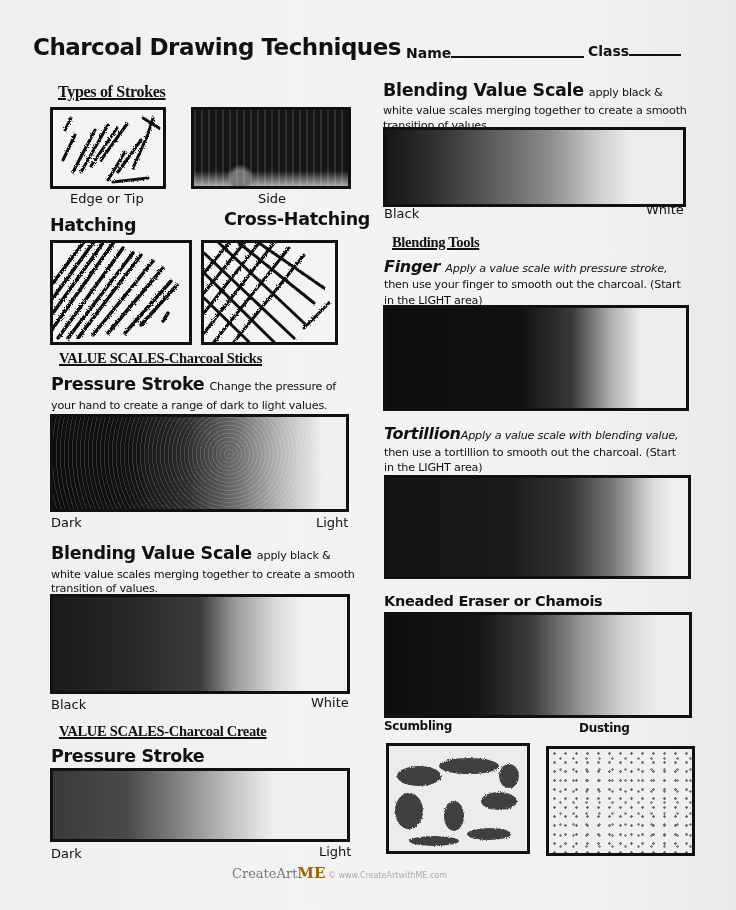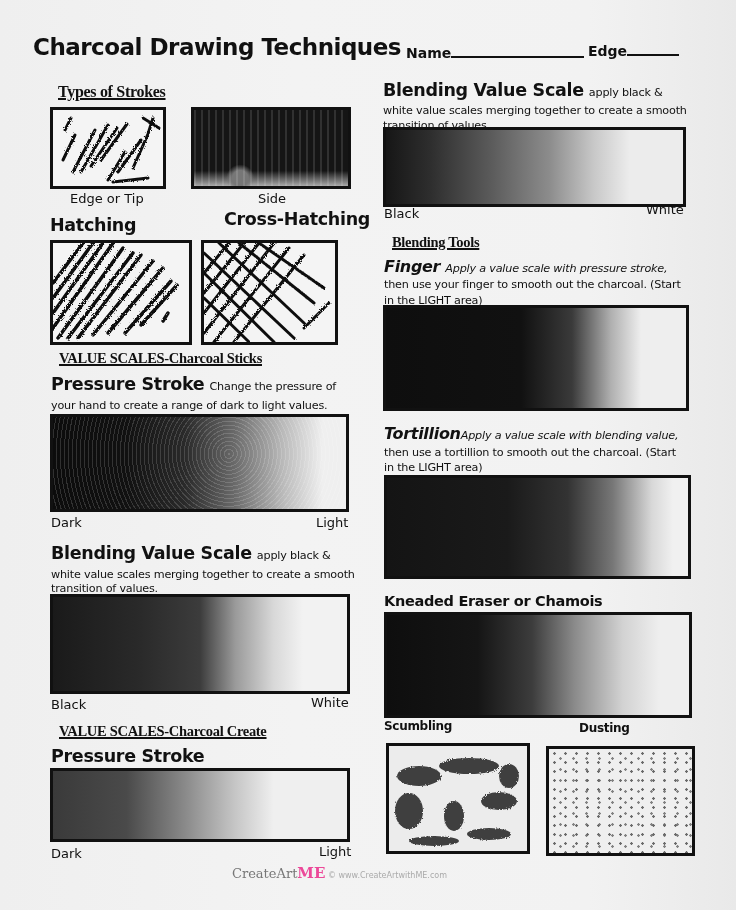--- a/index.html
+++ b/index.html
@@ -14,21 +14,21 @@
   .nameline { font-size:14px; font-weight:bold; white-space:nowrap; }
   .blank { display:inline-block; border-bottom:2px solid #111; vertical-align:baseline; height:12px; }
   .h-under { font-family:Liberation Serif, serif; font-weight:900; font-size:16px; text-decoration:underline; text-decoration-thickness:2px; letter-spacing:-0.3px; white-space:nowrap;margin-left:8px; }
   .h-big { font-weight:900; font-size:17.5px; letter-spacing:-0.3px; white-space:nowrap; }
   .h-mid { font-weight:900; font-size:16px; letter-spacing:-0.3px; white-space:nowrap; }
   .desc { font-size:11.2px; font-weight:normal; letter-spacing:-0.2px; line-height:17px; }
   .lbl { font-size:13px; white-space:nowrap; }
   .box { border:3px solid #111; box-sizing:border-box; overflow:hidden; }
   .footer { font-size:8px; color:#aaa; white-space:nowrap; }
   .footer .logo { font-family:"DejaVu Serif", serif; color:#777; font-size:13px; }
-  .footer .logo b { color:#ec4899; font-size:15px; }
+  .footer .logo b { color:#a16207; font-size:15px; }
 </style>
 </head>
 <body>
 
 <svg width="0" height="0" style="position:absolute">
   <defs>
     <filter id="grain" x="0" y="0" width="100%" height="100%">
       <feTurbulence type="fractalNoise" baseFrequency="0.9" numOctaves="2" seed="3" result="n"></feTurbulence>
       <feColorMatrix type="saturate" values="0"></feColorMatrix>
       <feComponentTransfer>
@@ -42,21 +42,21 @@
       <feDisplacementMap in="SourceGraphic" scale="3"></feDisplacementMap>
     </filter>
   </defs>
 </svg>
 
 <div class="abs title">Charcoal Drawing Techniques</div>
 <div class="abs nameline" style="left:406px;top:44px;">
   <span>Name</span><span class="blank" style="width:133px;"></span>
 </div>
 <div class="abs nameline" style="left:588px;top:42px;">
-  <span>Edge</span><span class="blank" style="width:52px;"></span>
+  <span>Class</span><span class="blank" style="width:52px;"></span>
 </div>
 
 <div class="abs h-under" style="left:50px;top:83px;">Types of Strokes</div>
 
 <div class="abs box" style="left:50px;top:107px;width:116px;height:82px;background:#f4f4f4;">
   <svg width="110" height="76">
     <g stroke="#111" stroke-width="3" fill="none" stroke-linecap="round" filter="url(#rough)">
       <path d="M10 50 L22 25"></path>
         <path d="M12 20 L18 8"></path>
         <path d="M20 62 L42 20"></path>

